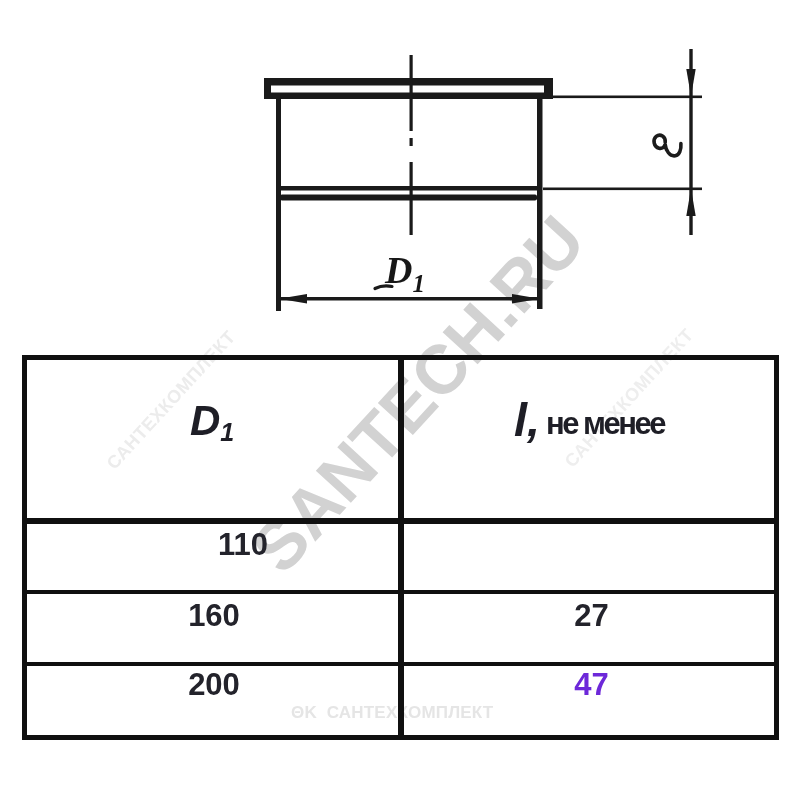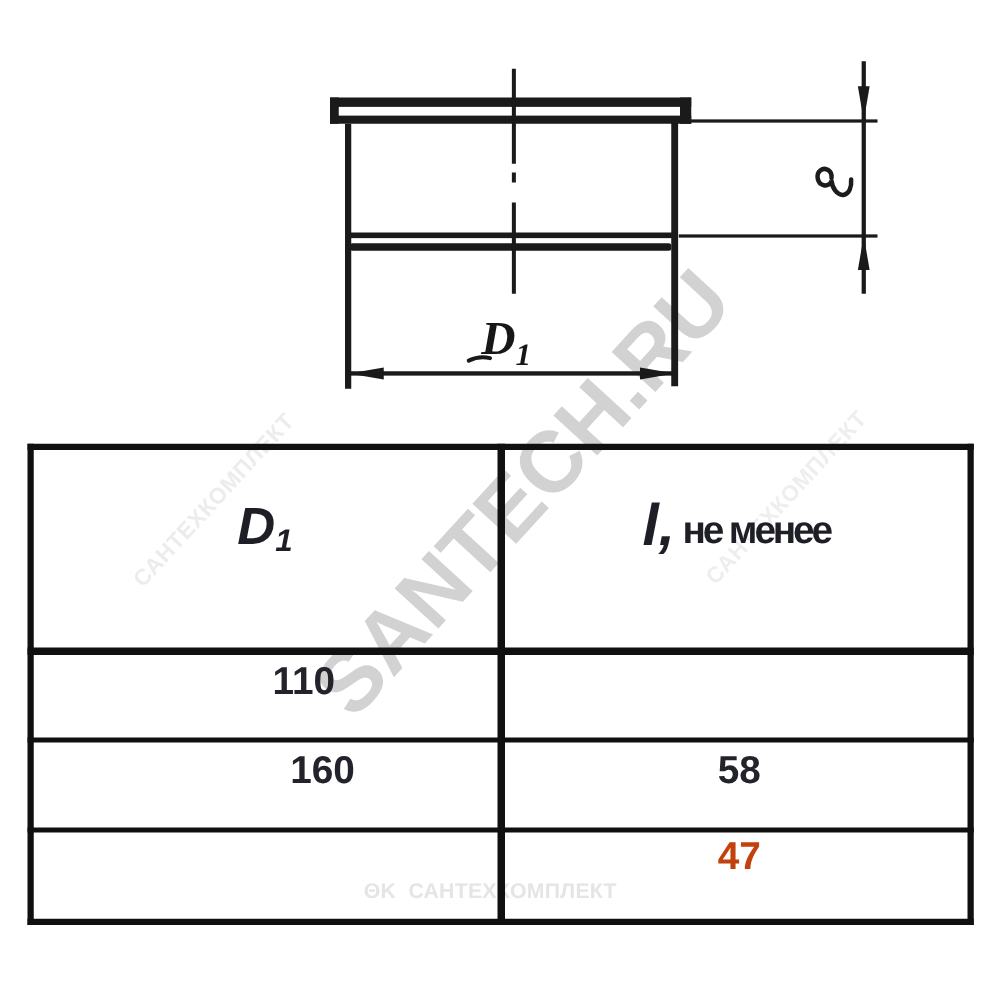--- a/index.html
+++ b/index.html
@@ -67,18 +67,19 @@
   <div class="line" style="left:22px;top:517.5px;width:757px;height:6px;"></div>
   <div class="line" style="left:22px;top:589.5px;width:757px;height:4px;"></div>
   <div class="line" style="left:22px;top:662px;width:757px;height:4px;"></div>
 
   <div class="abs" style="left:27px;top:400px;width:370px;text-align:center;font-style:italic;font-weight:700;font-size:42px;color:#1e1e26;line-height:42px;">D<span style="font-size:25px;vertical-align:-6px;">1</span></div>
   <div class="abs" style="left:514px;top:396px;color:#1e1e26;font-style:italic;font-weight:700;font-size:47px;line-height:47px;">l,</div>
   <div class="abs" style="left:546px;top:408px;color:#1e1e26;font-weight:700;font-size:31px;line-height:31px;letter-spacing:-2.5px;text-align:center;">не менее</div>
 
   <div class="abs" style="left:27px;top:527px;width:374px;text-align:center;font-weight:700;font-size:31px;color:#23232b;padding-left:29px;">110</div>
 
-  <div class="abs" style="left:27px;top:598px;width:374px;text-align:center;font-weight:700;font-size:31px;color:#23232b;margin-left:44px;">160</div>
-  <div class="abs" style="left:403px;top:598px;width:377px;text-align:center;font-weight:700;font-size:31px;color:#23232b;">58</div>
+  <div class="abs" style="left:27px;top:598px;width:374px;text-align:center;font-weight:700;font-size:31px;color:#23232b;">160</div>
+  <div class="abs" style="left:403px;top:598px;width:377px;text-align:center;font-weight:700;font-size:31px;color:#23232b;">27</div>
 
-  <div class="abs" style="left:403px;top:667px;width:377px;text-align:center;font-weight:700;font-size:31px;color:#c2410c;">47</div>
+  <div class="abs" style="left:27px;top:667px;width:374px;text-align:center;font-weight:700;font-size:31px;color:#23232b;">200</div>
+  <div class="abs" style="left:403px;top:667px;width:377px;text-align:center;font-weight:700;font-size:31px;color:#6d28d9;">47</div>
 
 </div>
 
 </body></html>

